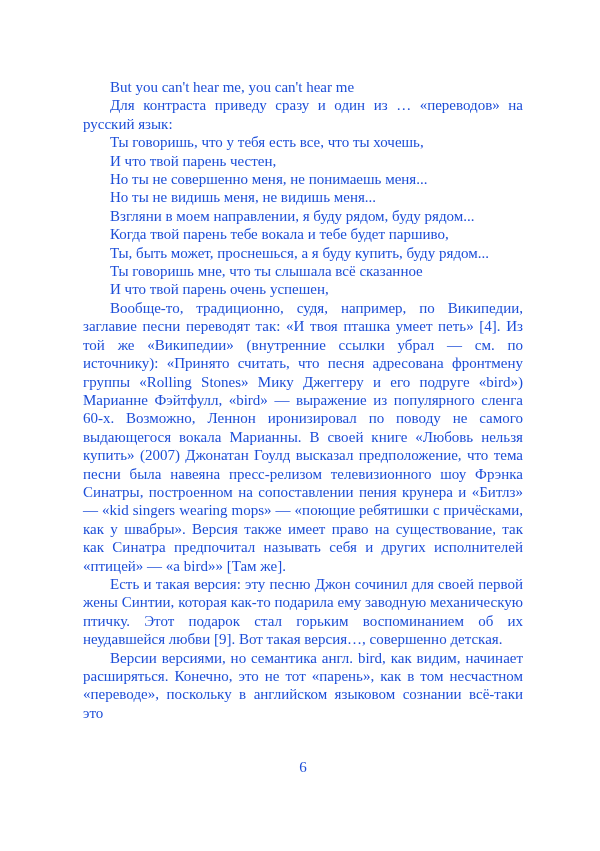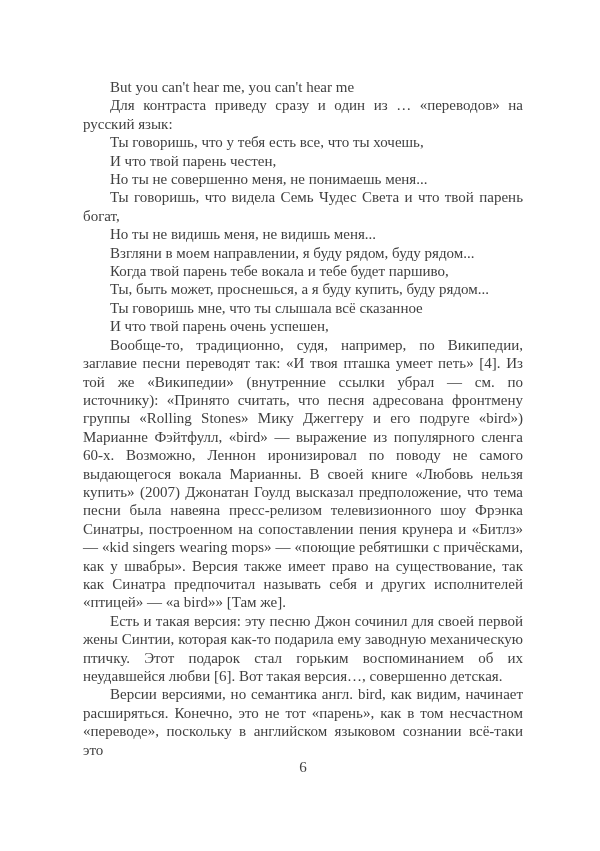--- a/index.html
+++ b/index.html
@@ -6,21 +6,21 @@
     margin: 0;
     padding: 0;
     background: #ffffff;
   }
   .page {
     position: relative;
     width: 600px;
     height: 851px;
     background: #ffffff;
     font-family: "Liberation Serif", serif;
-    color: #404040;
+    color: #1d4ed8;
     overflow: hidden;
     box-sizing: border-box;
   }
   .text-block {
     position: absolute;
     left: 83px;
     top: 78px;
     width: 440px;
     font-size: 15px;
     line-height: 18.4px;
@@ -47,26 +47,25 @@
 <body>
 
 <div class="page">
   <div class="text-block">
     <p>But you can't hear me, you can't hear me</p>
     <p>Для контраста приведу сразу и один из … «переводов» на русский язык:</p>
     <div class="verse">
       <p>Ты говоришь, что у тебя есть все, что ты хочешь,</p>
       <p>И что твой парень честен,</p>
       <p>Но ты не совершенно меня, не понимаешь меня...</p>
-      <p>Ты говоришь, что видела Семь Чудес Света и что твой парень богат,</p>
       <p>Но ты не видишь меня, не видишь меня...</p>
       <p>Взгляни в моем направлении, я буду рядом, буду рядом...</p>
       <p>Когда твой парень тебе вокала и тебе будет паршиво,</p>
       <p>Ты, быть может, проснешься, а я буду купить, буду рядом...</p>
       <p>Ты говоришь мне, что ты слышала всё сказанное</p>
       <p>И что твой парень очень успешен,</p>
     </div>
     <p>Вообще-то, традиционно, судя, например, по Википедии, заглавие песни переводят так: «И твоя пташка умеет петь» [4]. Из той же «Википедии» (внутренние ссылки убрал — см. по источнику): «Принято считать, что песня адресована фронтмену группы «Rolling Stones» Мику Джеггеру и его подруге «bird») Марианне Фэйтфулл, «bird» — выражение из популярного сленга 60-х. Возможно, Леннон иронизировал по поводу не самого выдающегося вокала Марианны. В своей книге «Любовь нельзя купить» (2007) Джонатан Гоулд высказал предположение, что тема песни была навеяна пресс-релизом телевизионного шоу Фрэнка Синатры, построенном на сопоставлении пения крунера и «Битлз» — «kid singers wearing mops» — «поющие ребятишки с причёсками, как у швабры». Версия также имеет право на существование, так как Синатра предпочитал называть себя и других исполнителей «птицей» — «a bird»» [Там же].</p>
-    <p>Есть и такая версия: эту песню Джон сочинил для своей первой жены Синтии, которая как-то подарила ему заводную механическую птичку. Этот подарок стал горьким воспоминанием об их неудавшейся любви [6]. Вот такая версия…, совершенно детская.</p>
+    <p>Есть и такая версия: эту песню Джон сочинил для своей первой жены Синтии, которая как-то подарила ему заводную механическую птичку. Этот подарок стал горьким воспоминанием об их неудавшейся любви [9]. Вот такая версия…, совершенно детская.</p>
     <p>Версии версиями, но семантика англ. bird, как видим, начинает расширяться. Конечно, это не тот «парень», как в том несчастном «переводе», поскольку в английском языковом сознании всё-таки это</p>
   </div>
   <div class="page-number">6</div>
 </div>
 
 </body></html>

